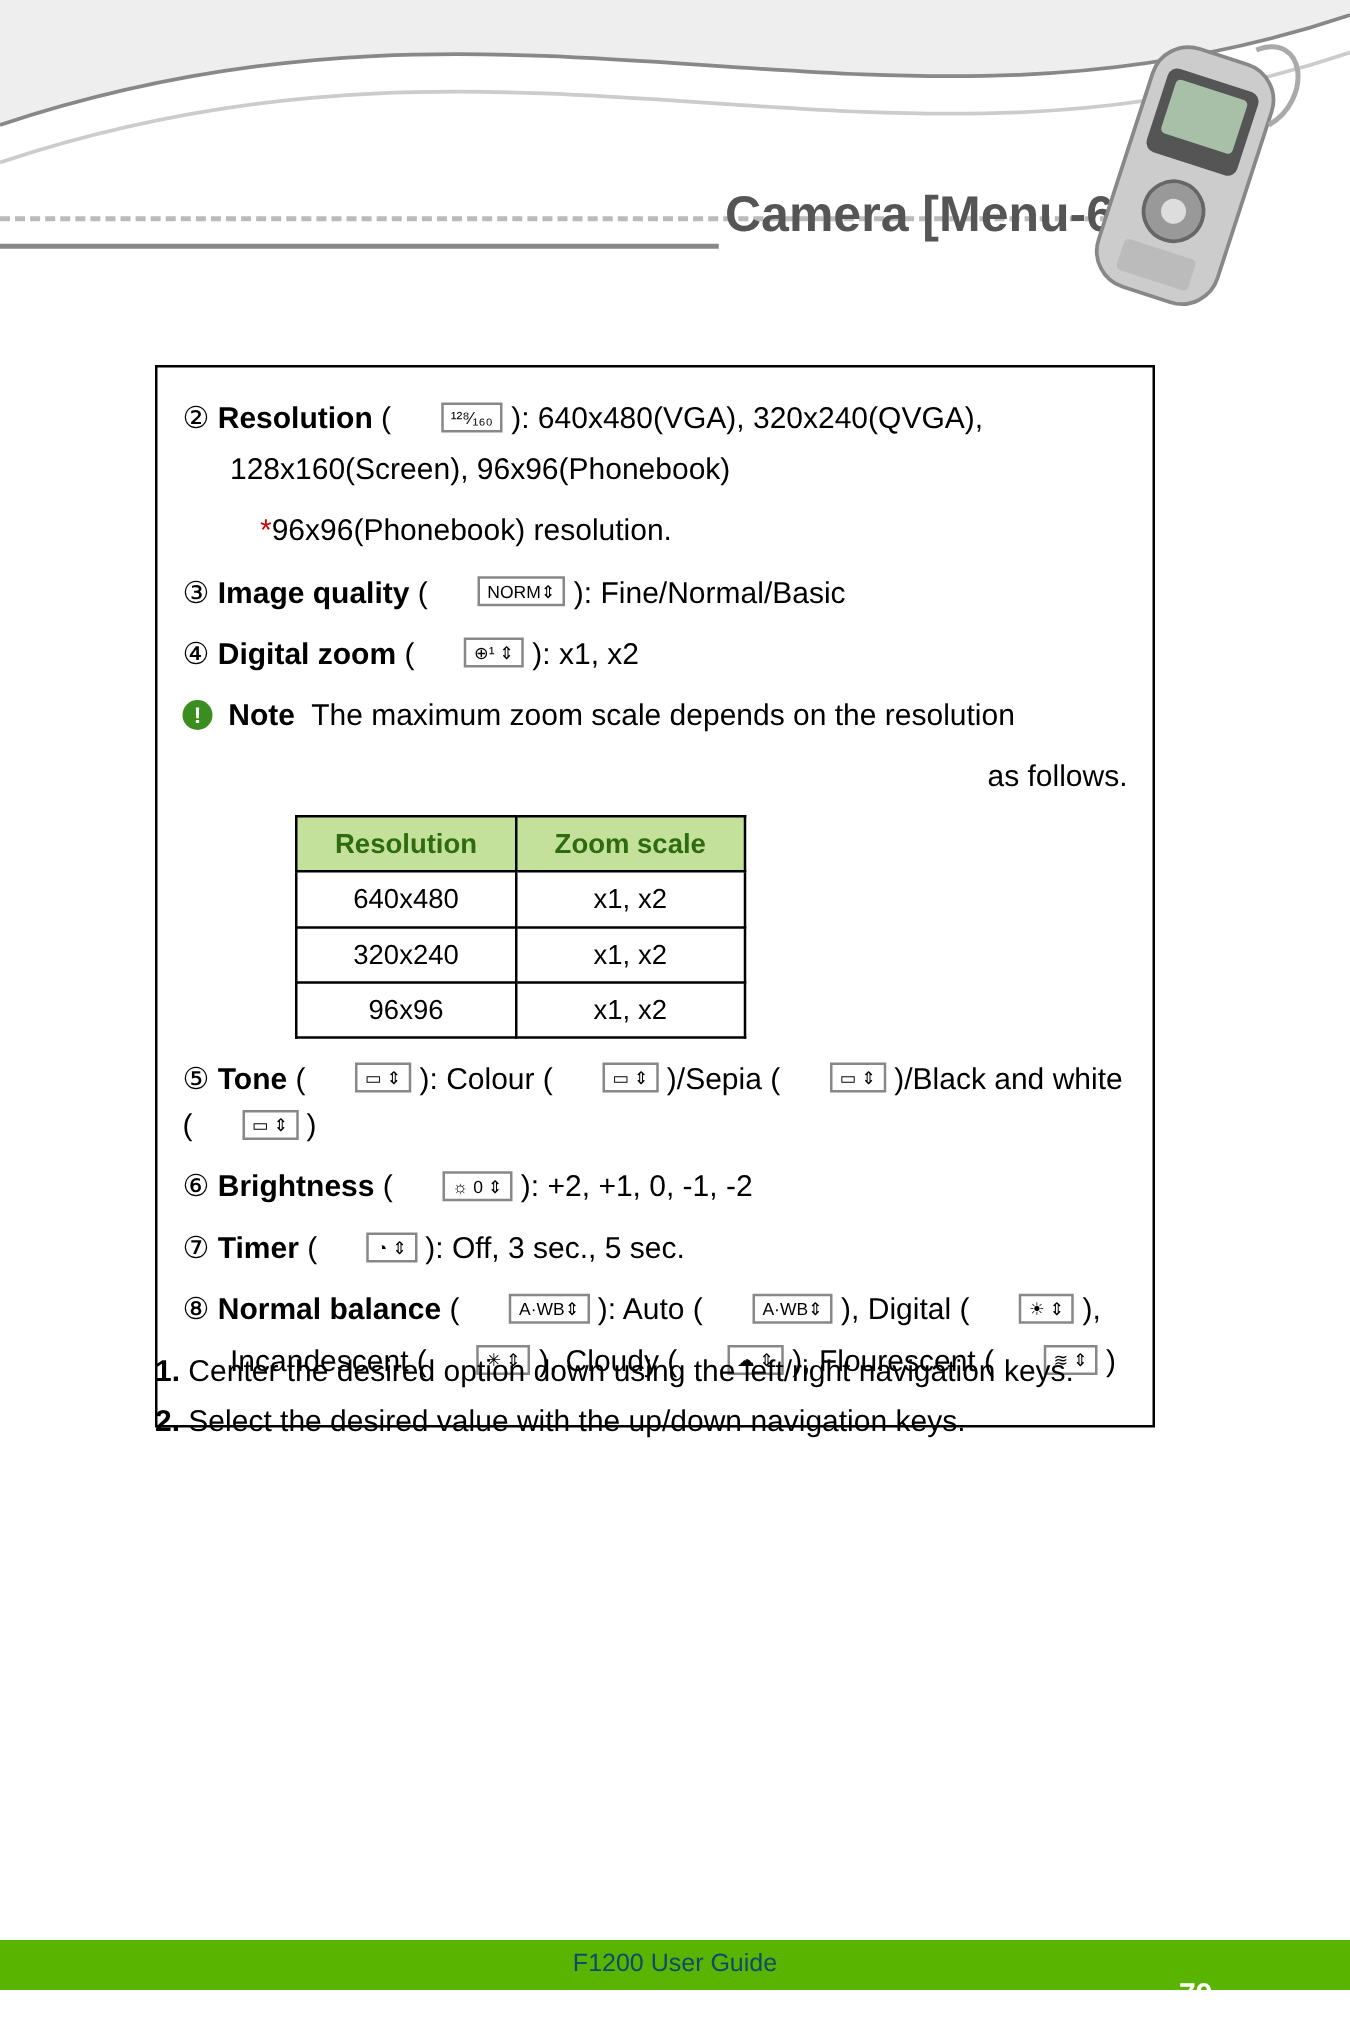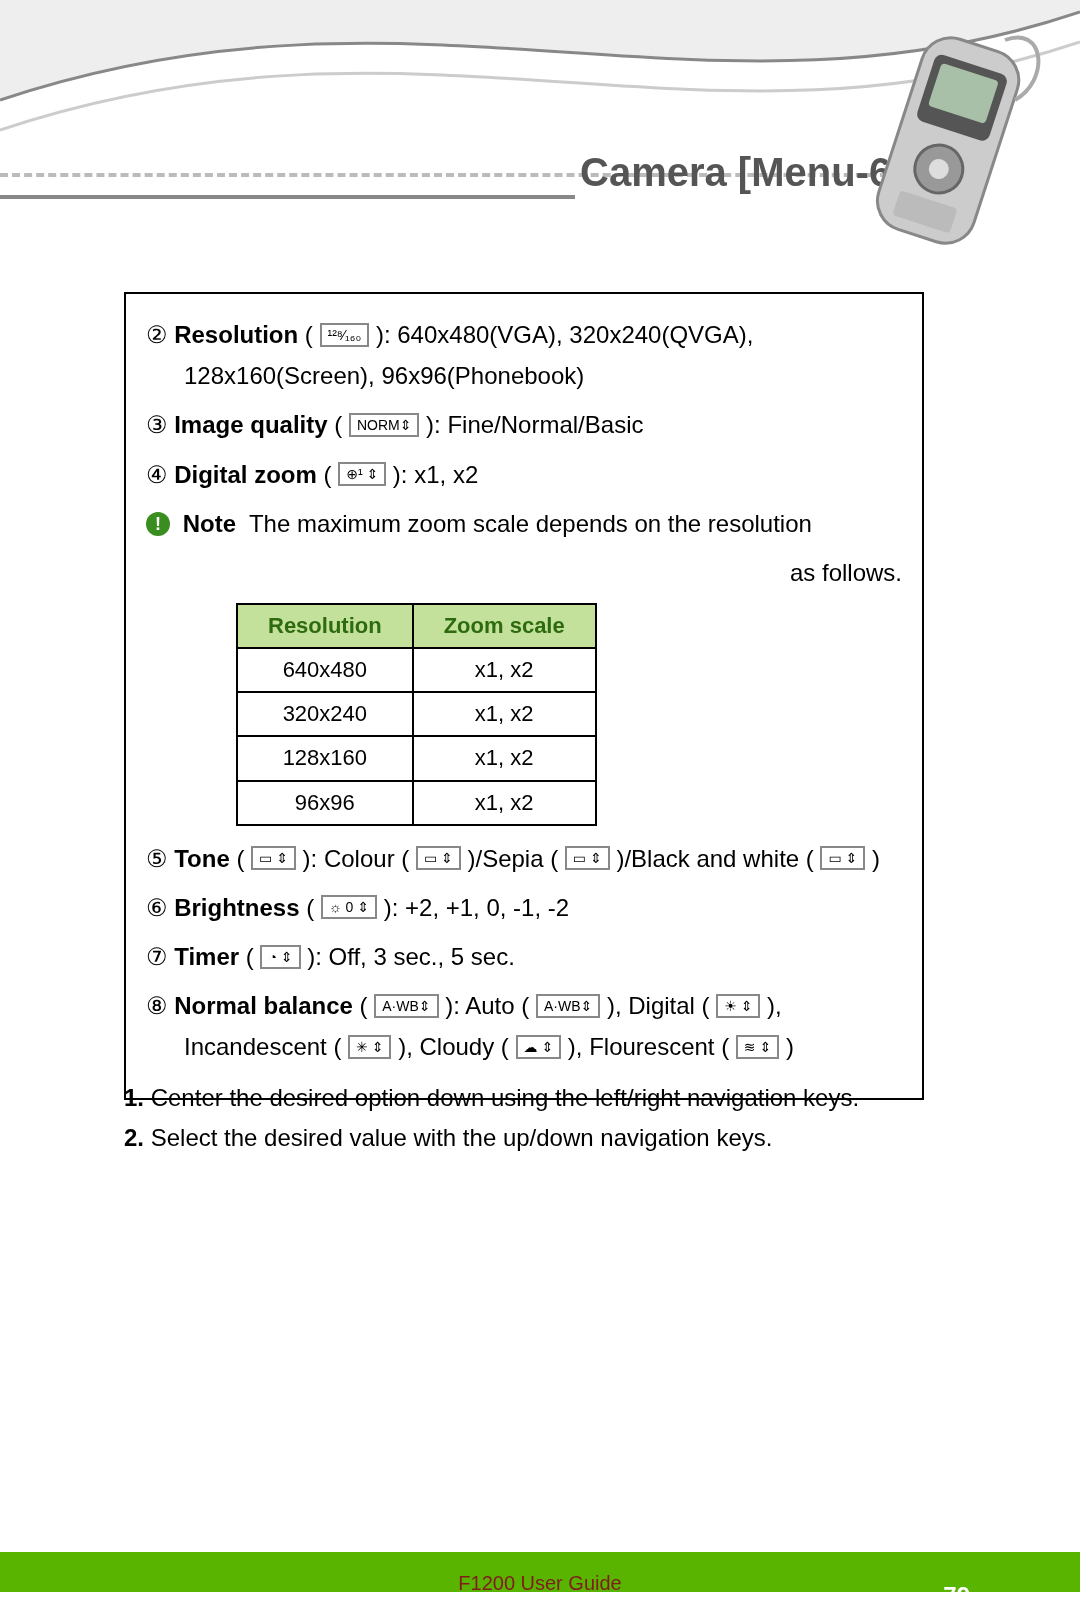--- a/index.html
+++ b/index.html
@@ -21,35 +21,35 @@
   .content-box p{margin:6px 0 12px 0;font-size:24px;}
   b{font-weight:bold;}
   .indent{padding-left:38px;}
 
   .note-icon{display:inline-block;width:24px;height:24px;border-radius:50%;background:#3a8d1f;color:#fff;font-weight:bold;text-align:center;line-height:24px;font-size:18px;margin-right:6px;position:relative;top:-2px;}
   .note-line{margin:4px 0 4px 24px;font-size:24px;}
   .note-line2{margin:0 0 14px 56px;font-size:24px;}
   .red{color:#c00;}
 
   
-  .chip{display:inline-block;border:2px solid #888;background:#fff;padding:2px 6px;font-size:14px;line-height:16px;letter-spacing:0;font-family:Arial;vertical-align:middle;position:relative;top:-2px;}
+  .chip{display:inline-block;border:2px solid #888;background:#fff;padding:2px 6px;font-size:14px;line-height:16px;letter-spacing:0;font-family:Arial;vertical-align:middle;position:relative;top:-2px;margin-left:33px;}
 
   
   table.zoom{border-collapse:collapse;margin:6px 0 14px 90px;}
   table.zoom th,table.zoom td{border:2px solid #000;padding:4px 30px;font-size:22px;text-align:center;}
   table.zoom th{background:#c4e19b;color:#2e6b0f;font-weight:bold;}
 
   
   .instr{position:absolute;left:124px;width:800px;font-size:24px;line-height:1.5;}
   .instr1{top:1056px;}
   .instr2{top:1096px;}
 
   
   .footer{position:absolute;bottom:29px;left:0;width:100%;height:40px;background:#59b400;}
-  .footer .guide{position:absolute;left:50%;transform:translateX(-50%);top:20px;color:#7f1d1d;font-size:20px;}
+  .footer .guide{position:absolute;left:50%;transform:translateX(-50%);top:8px;color:#0c4a6e;font-size:20px;}
   .footer .pagenum{position:absolute;right:110px;top:6px;color:#fff;font-weight:bold;font-size:24px;margin-top:24px;}
 </style>
 </head>
 <body>
 
 <div class="page">
 
   <svg class="swoosh" viewBox="0 0 1080 220" preserveAspectRatio="none">
     <path d="M0 0 L1080 0 L1080 12 C700 140 420 -40 0 100 Z" fill="#eee"></path>
     <path d="M0 100 C420 -40 700 140 1080 12" fill="none" stroke="#888" stroke-width="3"></path>
@@ -75,20 +75,23 @@
   <div class="content-box">
 
     <p>
       <span>②</span>
       <b>Resolution</b>
       ( <span class="chip">¹²⁸⁄₁₆₀</span> ):
       <span>640x480(VGA), 320x240(QVGA),</span>
     </p>
     <p class="indent" style="margin-top:-8px;">128x160(Screen), 96x96(Phonebook)</p>
 
+    <p class="note-line2" style="padding-left:62px;">
+      <span class="red">*</span><span>96x96(Phonebook) resolution.</span>
+    </p>
 
     <p>
       <span>③</span>
       <b>Image quality</b>
       ( <span class="chip">NORM⇕</span> ):
       <span>Fine/Normal/Basic</span>
     </p>
 
     <p>
       <span>④</span>
@@ -109,24 +112,20 @@
           <tr>
         <th>Resolution</th>
         <th>Zoom scale</th>
       </tr>
       <tr>
             <td>640x480</td>
             <td>x1, x2</td>
           </tr>
       <tr>
             <td>320x240</td>
-            <td>x1, x2</td>
-          </tr>
-      <tr>
-            <td>128x160</td>
             <td>x1, x2</td>
           </tr>
       <tr>
             <td>96x96</td>
             <td>x1, x2</td>
           </tr>
     </tbody>
       </table>
 
     <p>

